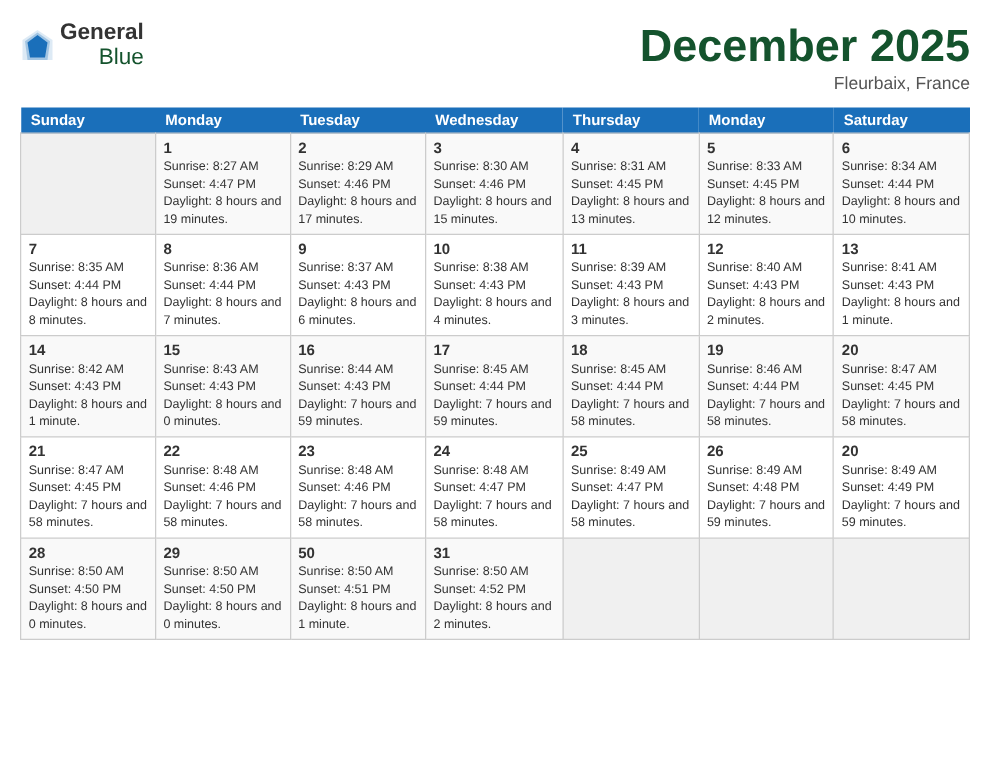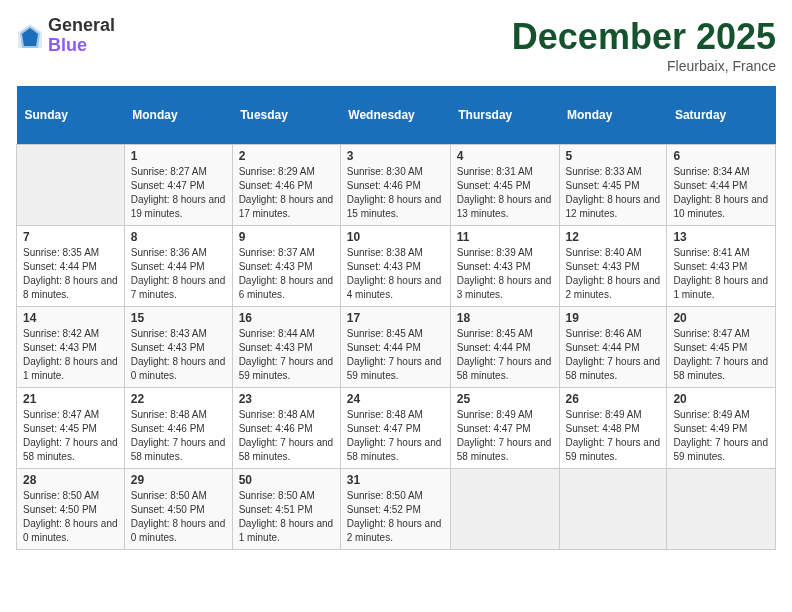--- a/index.html
+++ b/index.html
@@ -13,35 +13,36 @@
     .header {
       display: flex;
       justify-content: space-between;
       align-items: flex-start;
       margin-bottom: 12px;
     }
     .logo {
       display: flex;
       align-items: center;
       gap: 4px;
+      text-align: right;
     }
     .logo-text {
       display: flex;
       flex-direction: column;
       line-height: 1.1;
     }
     .logo-general {
       font-size: 18px;
       font-weight: bold;
       color: #333;
     }
     .logo-blue {
       font-size: 18px;
-      font-weight: bold;
-      color: #8b5cf6;
+      font-weight: normal;
+      color: #14532d;
     }
     .logo-icon {
       width: 28px;
       height: 28px;
     }
     .title-block {
       text-align: right;
     }
     .month-title {
       font-size: 36px;
@@ -54,21 +55,21 @@
     }
     .calendar {
       width: 100%;
       border-collapse: collapse;
       font-size: 11px;
     }
     .calendar th {
       background-color: #1a6fba;
       color: #fff;
       text-align: left;
-      padding: 22px 8px;
+      padding: 3px 8px;
       font-size: 12px;
       font-weight: bold;
     }
     .calendar td {
       border: 1px solid #ccc;
       vertical-align: top;
       padding: 4px 6px;
       width: 113px;
       min-height: 80px;
       color: #333;

